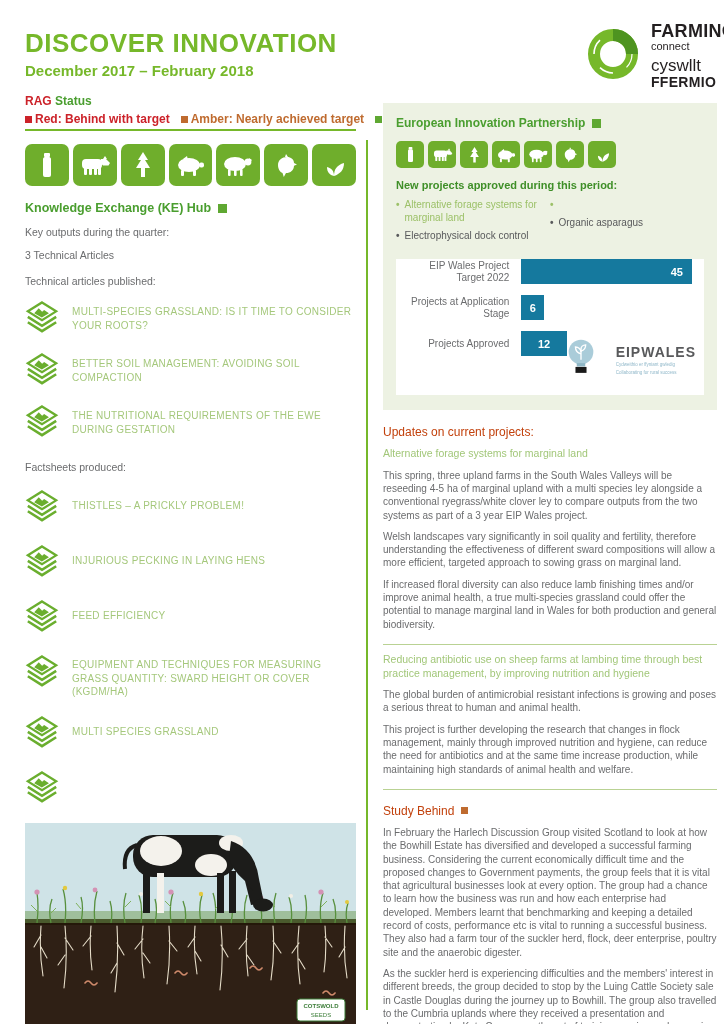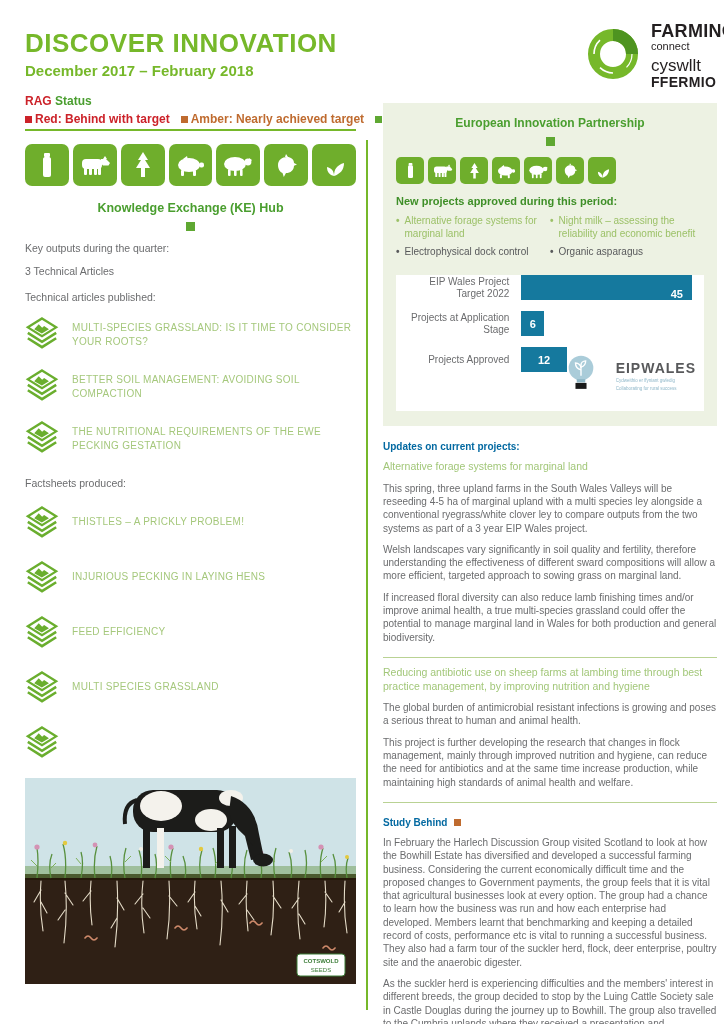--- a/index.html
+++ b/index.html
@@ -29,21 +29,21 @@
   
   .col-left { position:absolute; left:25px; top:144px; width:331px; }
   .col-right { position:absolute; left:383px; top:103px; width:334px; }
 
   
   .sector-row { display:flex; gap:4px; }
   .sector-icon { width:44px; height:42px; background:#6fae2c; border-radius:7px; display:flex; align-items:center; justify-content:center; }
   .sector-icon svg { display:block; }
   .sector-row.small .sector-icon { width:28px; height:27px; border-radius:5px; }
 
-  .h-green { font-size:12.5px; font-weight:700; color:#4a9e2f; display:flex; align-items:center; gap:7px;flex-direction:column; }
+  .h-green { font-size:12.5px; font-weight:700; color:#4a9e2f; display:flex; align-items:center; gap:7px; }
   .h-green .sq { width:9px; height:9px; }
 
   .ke-head { margin-top:15px; }
   .ke-line { margin-top:11px; font-size:10.5px; color:#6b6c6e; }
 
   .pub-item { display:flex; align-items:flex-start; gap:13px; margin-top:14px; }
   .pub-item .layers { flex:0 0 34px; }
   .pub-label { font-size:10px; line-height:1.35; color:#a5c87c; letter-spacing:.3px; padding-top:4px; }
   .fact-item { margin-top:17px; }
   .fact-item .pub-label { padding-top:9px; }
@@ -60,26 +60,26 @@
   .np-item { display:flex; gap:5px; font-size:10px; line-height:1.3; margin-bottom:5px; padding-right:8px; }
   .np-item .dot { font-weight:700; }
   .np-hl { color:#9cc168; } .np-hl .dot { color:#9cc168; }
   .np-nm { color:#58595b; } .np-nm .dot { color:#58595b; }
 
   .chart-box { position:relative; background:#fff; margin-top:12px; padding:0 12px 12px 6px; height:136px; }
   .chart-row { display:flex; align-items:center; margin-bottom:11px; }
   .chart-label { width:112px; text-align:right; font-size:10px; line-height:1.2; color:#6b6c6e; }
   .chart-track { width:178px; margin-left:12px; }
   .bar { height:25px; background:#15799e; color:#fff; font-size:11px; font-weight:700; display:flex; align-items:center; justify-content:center; }
-  .bar.end { justify-content:flex-end; padding-right:9px;align-items:flex-end; }
+  .bar.end { justify-content:flex-end; padding-right:9px; }
   .eip-logo { position:absolute; right:8px; bottom:12px; display:flex; gap:18px; align-items:center; }
   .eip-logo-name { font-size:14px; letter-spacing:1px; color:#58595b; font-weight:600; }
   .eip-logo-tag { font-size:4.5px; color:#8fb7c9; line-height:1.4; margin-top:2px; }
 
-  .section-head { margin-top:14px; font-size:10px; font-weight:700; color:#0369a1; display:flex; align-items:center; gap:7px; }
+  .section-head { margin-top:14px; font-size:12px; font-weight:400; color:#c2410c; display:flex; align-items:center; gap:7px; }
   .sub-green { margin-top:8px; font-size:10.5px; line-height:1.3; color:#a2c779; }
   .para { margin-top:8px; font-size:10px; line-height:1.33; color:#6b6c6e; }
   .h-rule { height:1px; background:#b9d293; margin-top:13px; }
 </style>
 </head>
 <body>
 
 <div class="page">
 
   <div class="title-block">
@@ -216,21 +216,21 @@
     </div>
     <div class="pub-item">
       <span class="layers">
         <svg width="34" height="34" viewBox="0 0 24 24">
             <path d="M12 1l10 6.3L12 13.6 2 7.3z" fill="#fff" stroke="#6aae2e" stroke-width="1.6"></path>
             <path d="M6.5 8.6l3.2-3.4 2.4 2.3 1.4-1.1 3.4 2.2-5 3z" fill="#6aae2e"></path>
             <path d="M2 11.2l10 6.3 10-6.3" fill="none" stroke="#6aae2e" stroke-width="1.8"></path>
             <path d="M2 15l10 6.3L22 15" fill="none" stroke="#6aae2e" stroke-width="1.8"></path>
           </svg>
       </span>
-      <span class="pub-label">THE NUTRITIONAL REQUIREMENTS OF THE EWE PECKING GESTATION</span>
+      <span class="pub-label">THE NUTRITIONAL REQUIREMENTS OF THE EWE DURING GESTATION</span>
     </div>
 
     <div class="ke-line" style="margin-top:18px">Factsheets produced:</div>
 
     <div class="pub-item fact-item">
       <span class="layers">
         <svg width="34" height="34" viewBox="0 0 24 24">
             <path d="M12 1l10 6.3L12 13.6 2 7.3z" fill="#fff" stroke="#6aae2e" stroke-width="1.6"></path>
             <path d="M6.5 8.6l3.2-3.4 2.4 2.3 1.4-1.1 3.4 2.2-5 3z" fill="#6aae2e"></path>
             <path d="M2 11.2l10 6.3 10-6.3" fill="none" stroke="#6aae2e" stroke-width="1.8"></path>
@@ -253,20 +253,31 @@
     <div class="pub-item fact-item">
       <span class="layers">
         <svg width="34" height="34" viewBox="0 0 24 24">
             <path d="M12 1l10 6.3L12 13.6 2 7.3z" fill="#fff" stroke="#6aae2e" stroke-width="1.6"></path>
             <path d="M6.5 8.6l3.2-3.4 2.4 2.3 1.4-1.1 3.4 2.2-5 3z" fill="#6aae2e"></path>
             <path d="M2 11.2l10 6.3 10-6.3" fill="none" stroke="#6aae2e" stroke-width="1.8"></path>
             <path d="M2 15l10 6.3L22 15" fill="none" stroke="#6aae2e" stroke-width="1.8"></path>
           </svg>
       </span>
       <span class="pub-label">FEED EFFICIENCY</span>
+    </div>
+    <div class="pub-item fact-item">
+      <span class="layers">
+        <svg width="34" height="34" viewBox="0 0 24 24">
+            <path d="M12 1l10 6.3L12 13.6 2 7.3z" fill="#fff" stroke="#6aae2e" stroke-width="1.6"></path>
+            <path d="M6.5 8.6l3.2-3.4 2.4 2.3 1.4-1.1 3.4 2.2-5 3z" fill="#6aae2e"></path>
+            <path d="M2 11.2l10 6.3 10-6.3" fill="none" stroke="#6aae2e" stroke-width="1.8"></path>
+            <path d="M2 15l10 6.3L22 15" fill="none" stroke="#6aae2e" stroke-width="1.8"></path>
+          </svg>
+      </span>
+      <span class="pub-label" style="padding-top:3px">EQUIPMENT AND TECHNIQUES FOR MEASURING GRASS QUANTITY: SWARD HEIGHT OR COVER (KGDM/HA)</span>
     </div>
     <div class="pub-item fact-item">
       <span class="layers">
         <svg width="34" height="34" viewBox="0 0 24 24">
             <path d="M12 1l10 6.3L12 13.6 2 7.3z" fill="#fff" stroke="#6aae2e" stroke-width="1.6"></path>
             <path d="M6.5 8.6l3.2-3.4 2.4 2.3 1.4-1.1 3.4 2.2-5 3z" fill="#6aae2e"></path>
             <path d="M2 11.2l10 6.3 10-6.3" fill="none" stroke="#6aae2e" stroke-width="1.8"></path>
             <path d="M2 15l10 6.3L22 15" fill="none" stroke="#6aae2e" stroke-width="1.8"></path>
           </svg>
       </span>
@@ -413,21 +424,20 @@
               <span>Alternative forage systems for marginal land</span>
             </div>
           <div class="np-item np-nm">
               <span class="dot">•</span>
               <span>Electrophysical dock control</span>
             </div>
         </div>
         <div class="np-col">
           <div class="np-item np-hl">
               <span class="dot">•</span>
-              <span>Night milk – assessing the reliability and economic benefit</span>
             </div>
           <div class="np-item np-nm">
               <span class="dot">•</span>
               <span>Organic asparagus</span>
             </div>
         </div>
       </div>
 
       <div class="chart-box">
         <div class="chart-row">

